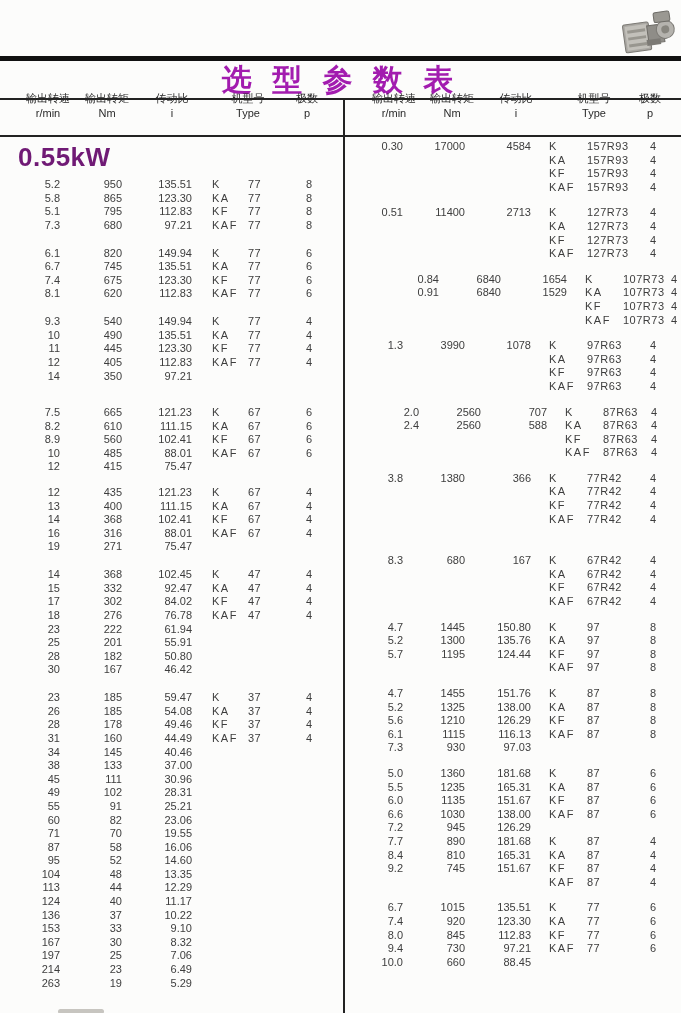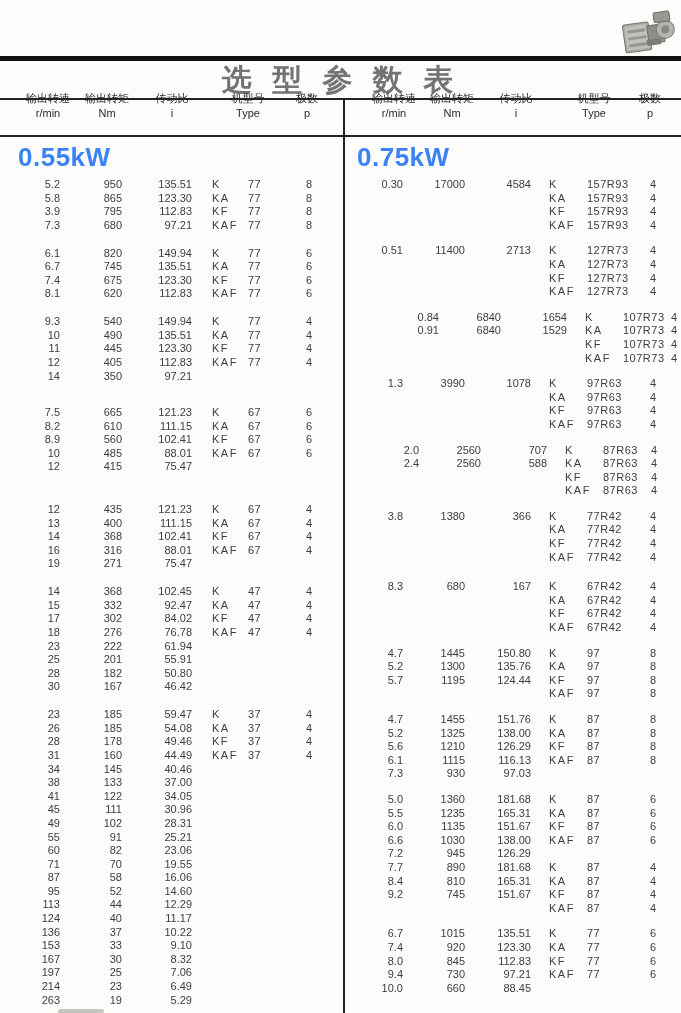--- a/index.html
+++ b/index.html
@@ -7,21 +7,21 @@
     width:681px; height:1013px;
     background:#fcfcfb;
     font-family:"Liberation Sans","DejaVu Sans",sans-serif;
     color:#333;
     position:relative;
     overflow:hidden;
   }
   .page-title {
     position:absolute; top:60px; left:0; width:681px;
     text-align:center;
-    font-size:30px; font-weight:bold; color:#737373;
+    font-size:30px; font-weight:bold; color:#a21caf;
     letter-spacing:6px;
     white-space:pre;
   }
   .rule-thick { position:absolute; left:0; top:56px; width:681px; height:5px; background:#111; }
   .rule-thin-1 { position:absolute; left:0; top:98px; width:681px; height:2px; background:#222; }
   .rule-thin-2 { position:absolute; left:0; top:135px; width:681px; height:2px; background:#222; }
   .v-divider { position:absolute; left:343px; top:98px; width:2px; height:915px; background:#222; }
 
   .photo { position:absolute; left:616px; top:6px; width:62px; height:56px; }
 
@@ -33,21 +33,21 @@
     line-height:15px;
     white-space:nowrap;
   }
   .col-head .unit { display:block; }
 
   .tbl { position:absolute; top:140px; }
   .tbl-left { left:0; width:344px; }
   .tbl-right { left:345px; width:336px; }
 
   .power-heading {
-    font-size:26px; font-weight:bold; color:#3b82f6;
+    font-size:26px; font-weight:bold; color:#701a75;
     height:38px; line-height:34px;
     letter-spacing:0.5px;
   }
   .tbl-left .power-heading { padding-left:18px; }
   .tbl-right .power-heading { padding-left:12px; }
 
   .grp { }
   .row {
     display:grid;
     height:13.6px; line-height:13.6px;
@@ -123,21 +123,21 @@
       <div class="row">
         <span class="c-speed">5.8</span>
         <span class="c-torque">865</span>
         <span class="c-ratio">123.30</span>
         <span class="c-gap"></span>
         <span class="c-prefix">KA</span>
         <span class="c-size">77</span>
         <span class="c-poles">8</span>
       </div>
       <div class="row">
-        <span class="c-speed">3.9</span>
+        <span class="c-speed">5.1</span>
         <span class="c-torque">795</span>
         <span class="c-ratio">112.83</span>
         <span class="c-gap"></span>
         <span class="c-prefix">KF</span>
         <span class="c-size">77</span>
         <span class="c-poles">8</span>
       </div>
       <div class="row">
         <span class="c-speed">7.3</span>
         <span class="c-torque">680</span>
@@ -226,21 +226,21 @@
       <div class="row">
         <span class="c-speed">14</span>
         <span class="c-torque">350</span>
         <span class="c-ratio">97.21</span>
         <span class="c-gap"></span>
         <span class="c-prefix"></span>
         <span class="c-size"></span>
         <span class="c-poles"></span>
       </div>
     </div>
-    <div class="grp" style="margin-bottom: 29px;">
+    <div class="grp" style="margin-bottom: 12px;">
       <div class="row">
         <span class="c-speed">7.5</span>
         <span class="c-torque">665</span>
         <span class="c-ratio">121.23</span>
         <span class="c-gap"></span>
         <span class="c-prefix">K</span>
         <span class="c-size">67</span>
         <span class="c-poles">6</span>
       </div>
       <div class="row">
@@ -450,29 +450,20 @@
       <div class="row">
         <span class="c-speed">38</span>
         <span class="c-torque">133</span>
         <span class="c-ratio">37.00</span>
         <span class="c-gap"></span>
         <span class="c-prefix"></span>
         <span class="c-size"></span>
         <span class="c-poles"></span>
       </div>
       <div class="row">
-        <span class="c-speed">41</span>
-        <span class="c-torque">122</span>
-        <span class="c-ratio">34.05</span>
-        <span class="c-gap"></span>
-        <span class="c-prefix"></span>
-        <span class="c-size"></span>
-        <span class="c-poles"></span>
-      </div>
-      <div class="row">
         <span class="c-speed">45</span>
         <span class="c-torque">111</span>
         <span class="c-ratio">30.96</span>
         <span class="c-gap"></span>
         <span class="c-prefix"></span>
         <span class="c-size"></span>
         <span class="c-poles"></span>
       </div>
       <div class="row">
         <span class="c-speed">49</span>
@@ -522,20 +513,29 @@
       <div class="row">
         <span class="c-speed">95</span>
         <span class="c-torque">52</span>
         <span class="c-ratio">14.60</span>
         <span class="c-gap"></span>
         <span class="c-prefix"></span>
         <span class="c-size"></span>
         <span class="c-poles"></span>
       </div>
       <div class="row">
+        <span class="c-speed">104</span>
+        <span class="c-torque">48</span>
+        <span class="c-ratio">13.35</span>
+        <span class="c-gap"></span>
+        <span class="c-prefix"></span>
+        <span class="c-size"></span>
+        <span class="c-poles"></span>
+      </div>
+      <div class="row">
         <span class="c-speed">113</span>
         <span class="c-torque">44</span>
         <span class="c-ratio">12.29</span>
         <span class="c-gap"></span>
         <span class="c-prefix"></span>
         <span class="c-size"></span>
         <span class="c-poles"></span>
       </div>
       <div class="row">
         <span class="c-speed">124</span>
@@ -596,21 +596,20 @@
         <span class="c-torque">19</span>
         <span class="c-ratio">5.29</span>
         <span class="c-gap"></span>
         <span class="c-prefix"></span>
         <span class="c-size"></span>
         <span class="c-poles"></span>
       </div>
     </div>
   </div>
 <div class="tbl tbl-right">
-    <div class="power-heading">0.75kW</div>
     <div class="grp" style="margin-bottom: 12px;">
       <div class="row">
         <span class="c-speed">0.30</span>
         <span class="c-torque">17000</span>
         <span class="c-ratio">4584</span>
         <span class="c-gap"></span>
         <span class="c-prefix">K</span>
         <span class="c-size">157R93</span>
         <span class="c-poles">4</span>
       </div>
@@ -787,21 +786,21 @@
       <div class="row">
         <span class="c-speed"></span>
         <span class="c-torque"></span>
         <span class="c-ratio"></span>
         <span class="c-gap"></span>
         <span class="c-prefix">KAF</span>
         <span class="c-size">87R63</span>
         <span class="c-poles">4</span>
       </div>
     </div>
-    <div class="grp" style="margin-bottom: 16px;">
+    <div class="grp" style="margin-bottom: 28px;">
       <div class="row">
         <span class="c-speed">3.8</span>
         <span class="c-torque">1380</span>
         <span class="c-ratio">366</span>
         <span class="c-gap"></span>
         <span class="c-prefix">K</span>
         <span class="c-size">77R42</span>
         <span class="c-poles">4</span>
       </div>
       <div class="row">

